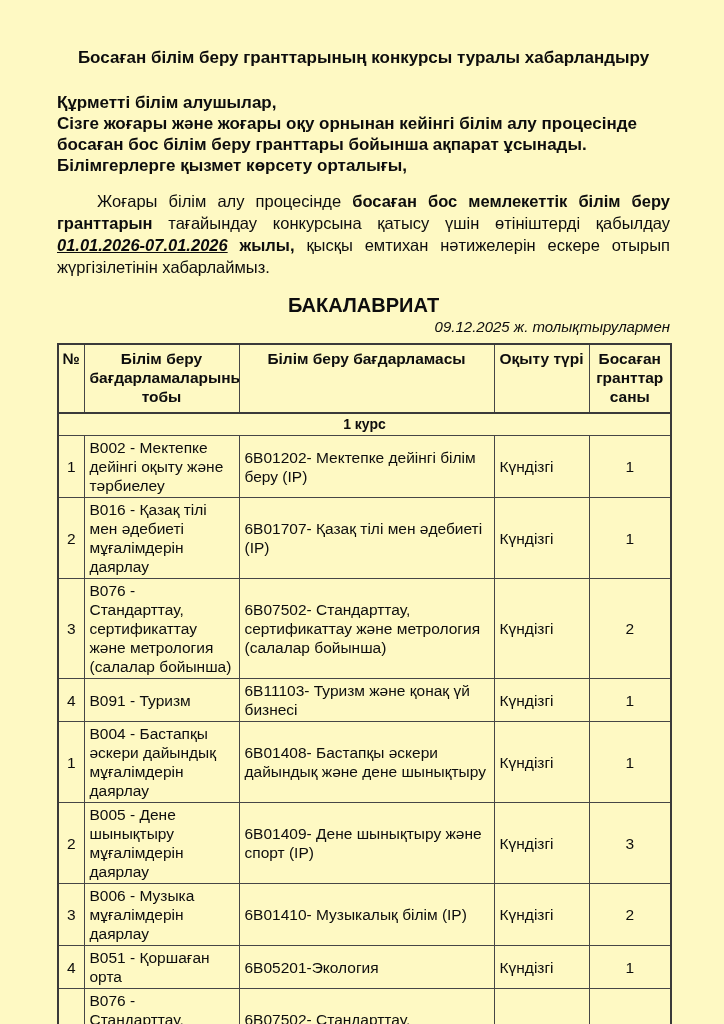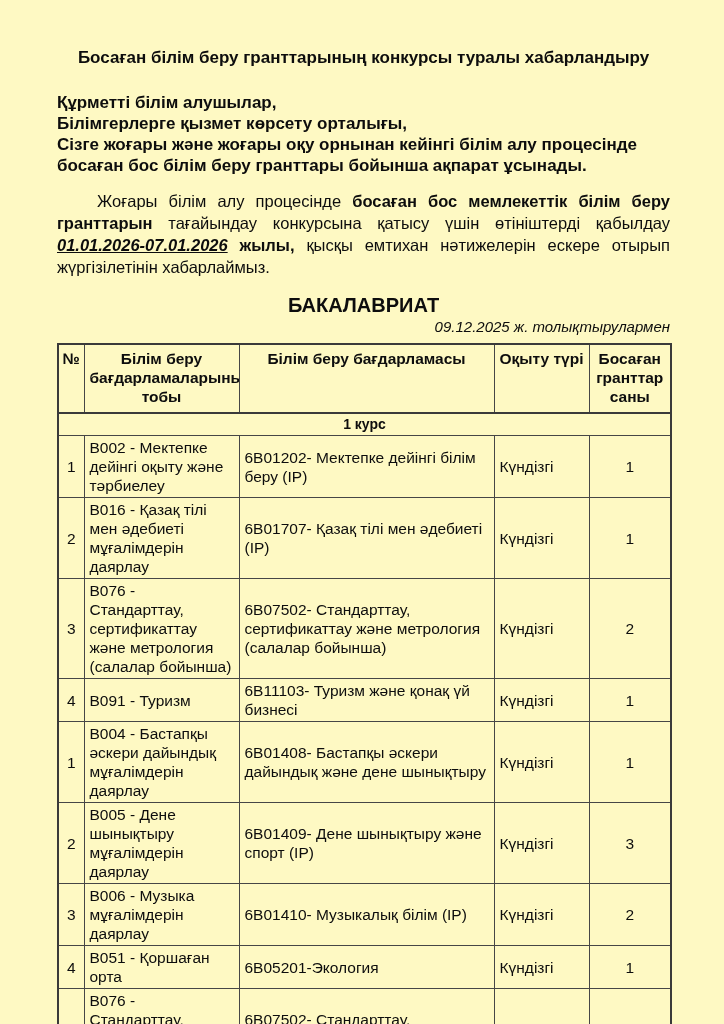--- a/index.html
+++ b/index.html
@@ -93,22 +93,22 @@
 </style>
 </head>
 <body>
 
 <div class="page">
 
   <h1 class="doc-title">Босаған білім беру гранттарының конкурсы туралы хабарландыру</h1>
 
   <div class="intro">
     <p>Құрметті білім алушылар,</p>
+    <p>Сізге жоғары және жоғары оқу орнынан кейінгі білім алу процесінде босаған бос білім беру гранттары бойынша ақпарат ұсынады.</p>
     <p>Білімгерлерге қызмет көрсету орталығы,</p>
-    <p>Сізге жоғары және жоғары оқу орнынан кейінгі білім алу процесінде босаған бос білім беру гранттары бойынша ақпарат ұсынады.</p>
   </div>
 
   <p class="main-paragraph"><span class="seg-normal">Жоғары білім алу процесінде </span><span class="seg-bold">босаған бос мемлекеттік білім беру гранттарын</span><span class="seg-normal"> тағайындау конкурсына қатысу үшін өтініштерді қабылдау </span><span class="seg-bold-italic-underline">01.01.2026-07.01.2026</span><span class="seg-normal"> </span><span class="seg-bold">жылы,</span><span class="seg-normal"> қысқы емтихан нәтижелерін ескере отырып жүргізілетінін хабарлаймыз.</span></p>
 
   <h2 class="section-heading">БАКАЛАВРИАТ</h2>
 
   <p class="date-note">09.12.2025 ж. толықтырулармен</p>
 
   <table class="grants">
     <colgroup>

